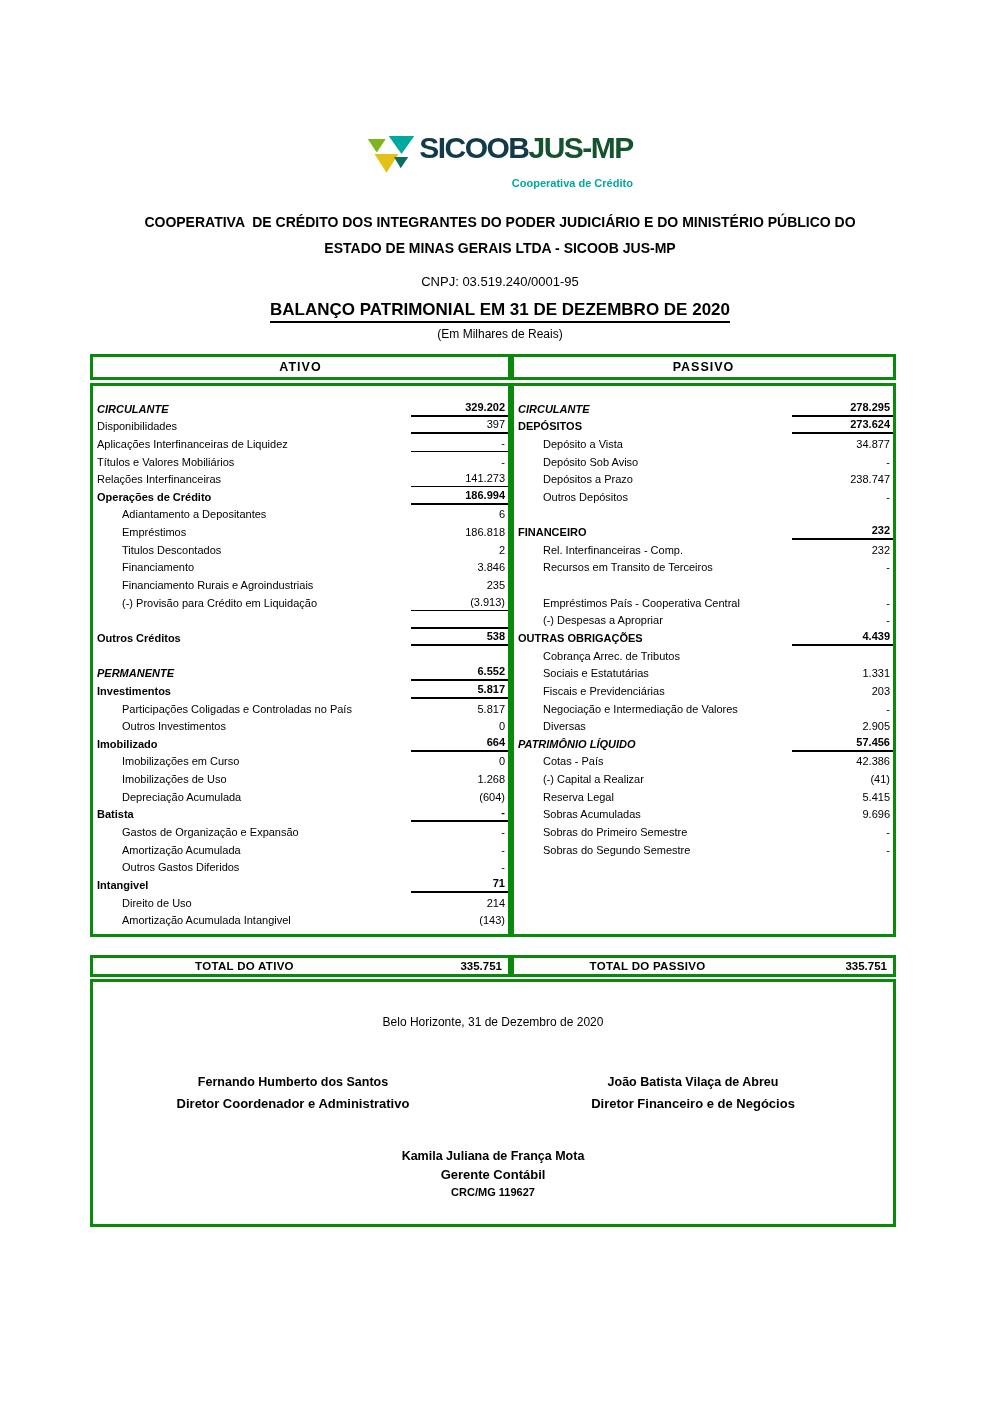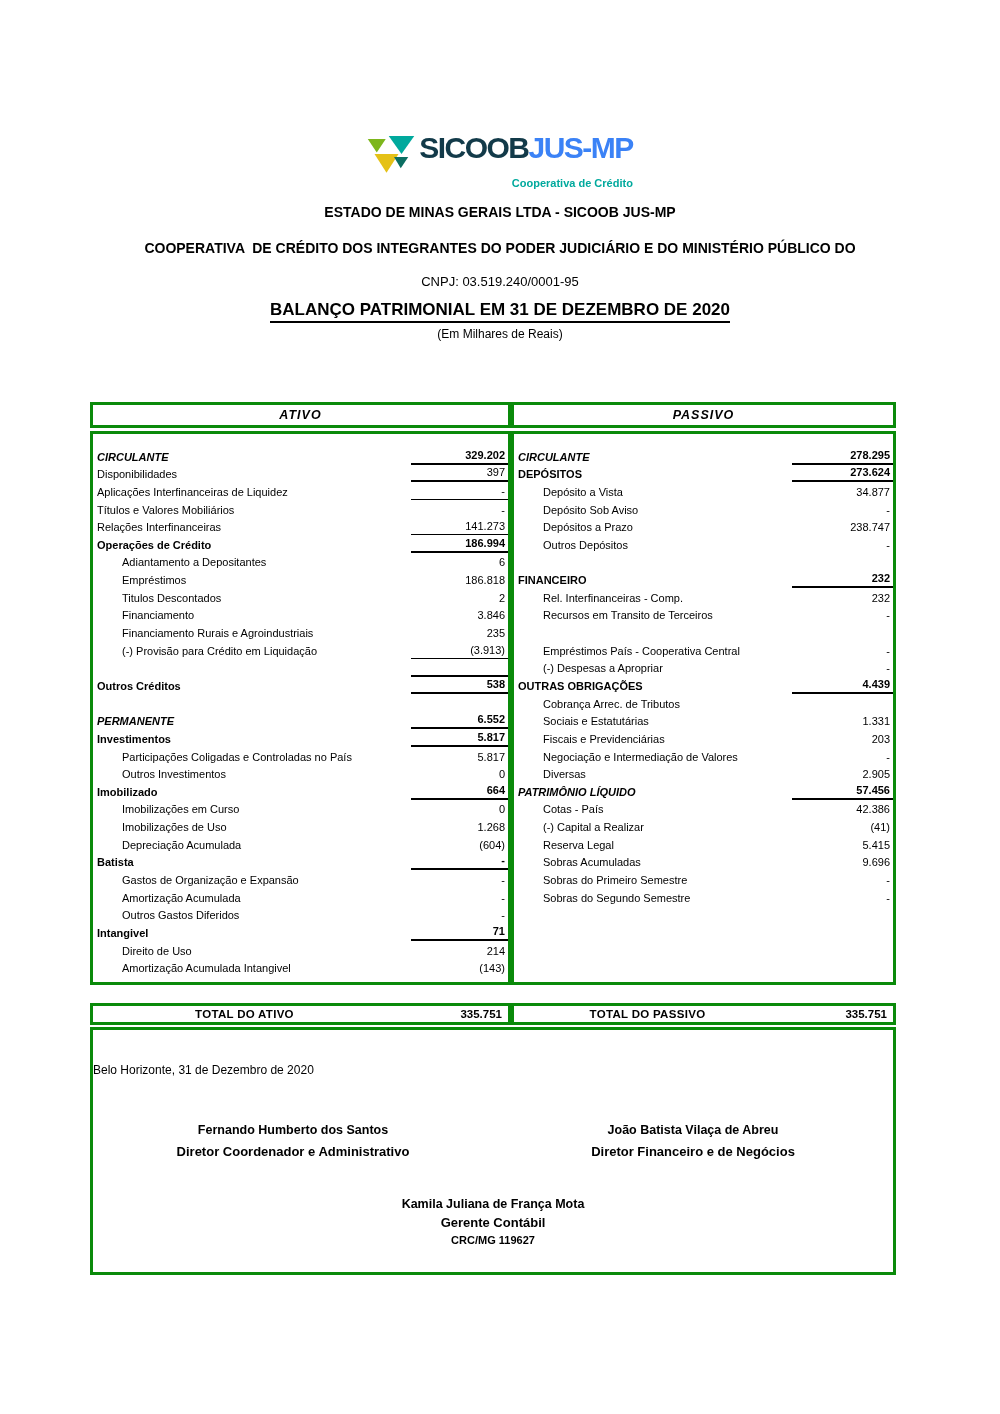--- a/index.html
+++ b/index.html
@@ -5,54 +5,54 @@
   html,body{margin:0;padding:0;background:#fff;}
   .page{
     position:relative;width:1000px;height:1414px;background:#fff;overflow:hidden;
     font-family:"Liberation Sans", sans-serif;color:#000;
   }
   
   .logo-row{padding-top:132px;display:flex;justify-content:center;align-items:flex-start;}
   .logo-mark{width:48px;height:46px;margin-right:4px;margin-top:2px;}
   .wordmark{line-height:32px;}
   .wm-main{font-size:30px;font-weight:bold;letter-spacing:-1.5px;color:#123a49;}
-  .wm-suffix{font-size:30px;font-weight:bold;letter-spacing:-1.5px;color:#3b82f6;}
+  .wm-suffix{font-size:30px;font-weight:bold;letter-spacing:-1.5px;color:#14532d;}
   .tagline{display:block;text-align:right;font-size:11px;font-weight:bold;color:#00a99d;margin-top:-2px;}
   .company{margin-top:10px;text-align:center;font-size:14px;font-weight:bold;line-height:26px;white-space:pre-wrap;}
   .cnpj{margin-top:13px;text-align:center;font-size:13px;}
   .title-wrap{margin-top:11px;text-align:center;}
   .doc-title{display:inline-block;font-size:17px;font-weight:bold;border-bottom:2.5px solid #000;padding-bottom:1px;}
   .doc-subtitle{margin-top:4px;text-align:center;font-size:12px;}
   
   .sheet{margin:13px 0 0 90px;width:806px;}
   .gre{border:3px solid #0a8a0a;background:#fff;box-sizing:border-box;}
   .hdr-row{display:flex;margin-bottom:3px;}
   .hdr-cell{height:26px;display:flex;align-items:center;justify-content:center;
-            font-size:12.5px;font-weight:bold;font-style:italic;letter-spacing:1px;margin-top:48px;}
+            font-size:12.5px;font-weight:bold;letter-spacing:1px;}
   .col-a{width:421px;}
   .col-p{width:385px;}
   .body-row{display:flex;}
   .bodycell{padding:13px 0 6px 0;}
   .brow{height:17.65px;display:flex;justify-content:space-between;align-items:flex-end;}
   .lab{font-size:11px;white-space:nowrap;padding-left:4px;padding-bottom:2px;}
   .lab.ind{padding-left:29px;}
   .bold{font-weight:bold;}
   .italic{font-style:italic;}
   .val{width:97px;text-align:right;font-size:11px;padding:0 3px 2px 0;box-sizing:border-box;}
   .col-p .val{width:101px;}
   .rule2{border-bottom:2px solid #000;}
   .rule1{border-bottom:1px solid #000;}
   .ruletop{border-top:2px solid #000;padding-top:1px;}
   .total-row{display:flex;margin-top:18px;}
   .total-cell{height:22px;display:flex;align-items:center;}
   .tlabel{flex:1;text-align:center;font-size:11.5px;font-weight:bold;letter-spacing:.3px;}
   .tval{width:112px;text-align:right;font-size:11.5px;font-weight:bold;padding-right:6px;box-sizing:border-box;}
   
   .sig-box{margin-top:2px;height:248px;}
-  .date-line{margin-top:33px;text-align:left;font-size:12px;}
+  .date-line{margin-top:33px;text-align:center;font-size:12px;}
   .sig-row{display:flex;margin-top:46px;}
   .sig-col{width:50%;text-align:center;}
   .sig-name{font-size:12.5px;font-weight:bold;}
   .sig-role{font-size:13px;font-weight:bold;margin-top:7px;}
   .sig-center{margin-top:38px;text-align:center;}
   .sig-center .sig-role{margin-top:4px;}
   .sig-crc{font-size:11px;font-weight:bold;margin-top:4px;}
 </style>
 </head>
 <body>
@@ -65,22 +65,22 @@
       <polygon points="14.5,1 31.5,1 23,13" fill="#00a99d"></polygon>
       <polygon points="5,13 21,13 13,25.5" fill="#e5c117"></polygon>
       <polygon points="18,15 27.5,15 22.5,22.5" fill="#0b6e62"></polygon>
     </svg>
     <div class="wordmark">
       <span class="wm-main">SICOOB</span><span class="wm-suffix">JUS-MP</span>
       <span class="tagline">Cooperativa de Crédito</span>
     </div>
   </div>
 
+  <div class="company">COOPERATIVA  DE CRÉDITO DOS INTEGRANTES DO PODER JUDICIÁRIO E DO MINISTÉRIO PÚBLICO DO</div>
   <div class="company" style="margin-top:0;">ESTADO DE MINAS GERAIS LTDA - SICOOB JUS-MP</div>
-  <div class="company">COOPERATIVA  DE CRÉDITO DOS INTEGRANTES DO PODER JUDICIÁRIO E DO MINISTÉRIO PÚBLICO DO</div>
   <div class="cnpj">CNPJ: 03.519.240/0001-95</div>
   <div class="title-wrap">
     <span class="doc-title">BALANÇO PATRIMONIAL EM 31 DE DEZEMBRO DE 2020</span>
   </div>
   <div class="doc-subtitle">(Em Milhares de Reais)</div>
 
   <div class="sheet">
     <div class="hdr-row">
       <div class="hdr-cell gre col-a">ATIVO</div>
       <div class="hdr-cell gre col-p">PASSIVO</div>

